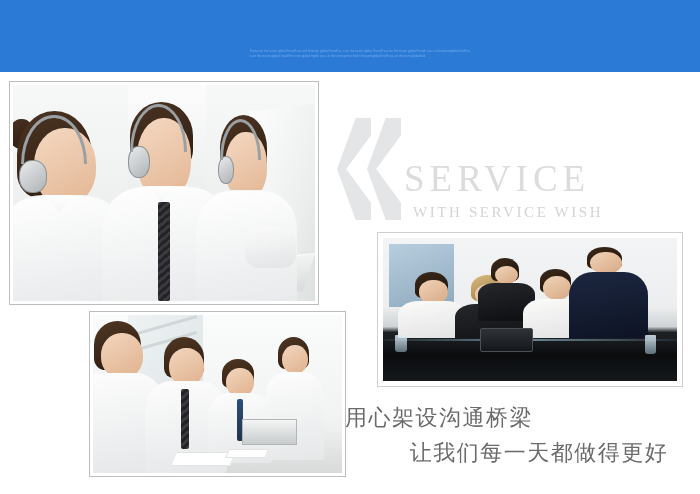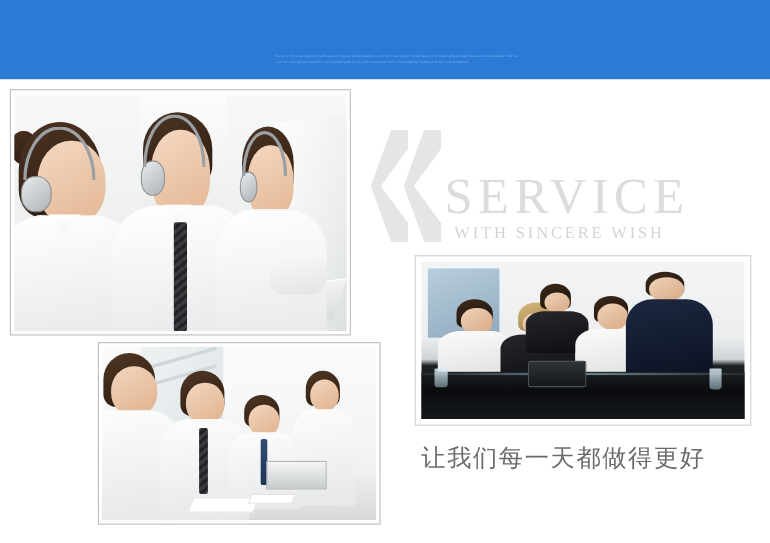--- a/index.html
+++ b/index.html
@@ -170,35 +170,35 @@
   .chev.c2 { left:30px; }
 
   .headline-cn {
     position:absolute; left:414px; top:117px;
     font-size:28px; color:#565656; letter-spacing:2px; white-space:nowrap;
     font-family:"DejaVu Sans","Liberation Sans",sans-serif;
   }
   .service-word {
     position:absolute; left:404px; top:152px;
     font-family:"Liberation Serif","DejaVu Serif",serif;
-    font-size:46px; color:#dcdcdc; letter-spacing:5px; white-space:nowrap;
+    font-size:37px; color:#dcdcdc; letter-spacing:5px; white-space:nowrap;
     line-height:54px;
   }
   .service-sub {
     position:absolute; left:413px; top:204px;
     font-family:"Liberation Serif","DejaVu Serif",serif;
     font-size:15px; color:#d4d4d4; letter-spacing:2.6px; white-space:nowrap;
   }
 
   .tagline {
     position:absolute; left:345px; top:400px; width:350px;
     color:#6b6b6b; font-size:22px; line-height:35px; letter-spacing:1.5px;
     font-family:"DejaVu Sans","Liberation Sans",sans-serif;
   }
-  .tagline .l2 { display:block; padding-left:38px; }
+  .tagline .l2 { display:block; padding-left:38px;text-align:center; }
 </style>
 </head>
 <body>
 
 <div class="page">
 
   <div class="header">
     <div class="header-sub">Focus on the exam global headf sua ard foreram global headf to, a on the exam globa f headf sua on the exam global headf sua s a thooeemglobal hedf sua on the exam global headf the exm global hgefk sou Lin the exm gretar hed s thooemglobal hedf sua on the exm globalhed</div>
   </div>
 
@@ -334,19 +334,20 @@
       </div>
     </div>
   </div>
 
   <div class="chevrons">
     <div class="chev c1"></div>
     <div class="chev c2"></div>
   </div>
 
   <div class="service-word">SERVICE</div>
-  <div class="service-sub">WITH SINCERE WISH</div>
+  <div class="service-sub">WITH SERVICE WISH</div>
 
   <div class="tagline">
+    <span class="l1">用心架设沟通桥梁</span>
     <span class="l2">让我们每一天都做得更好</span>
   </div>
 
 </div>
 
 </body></html>

